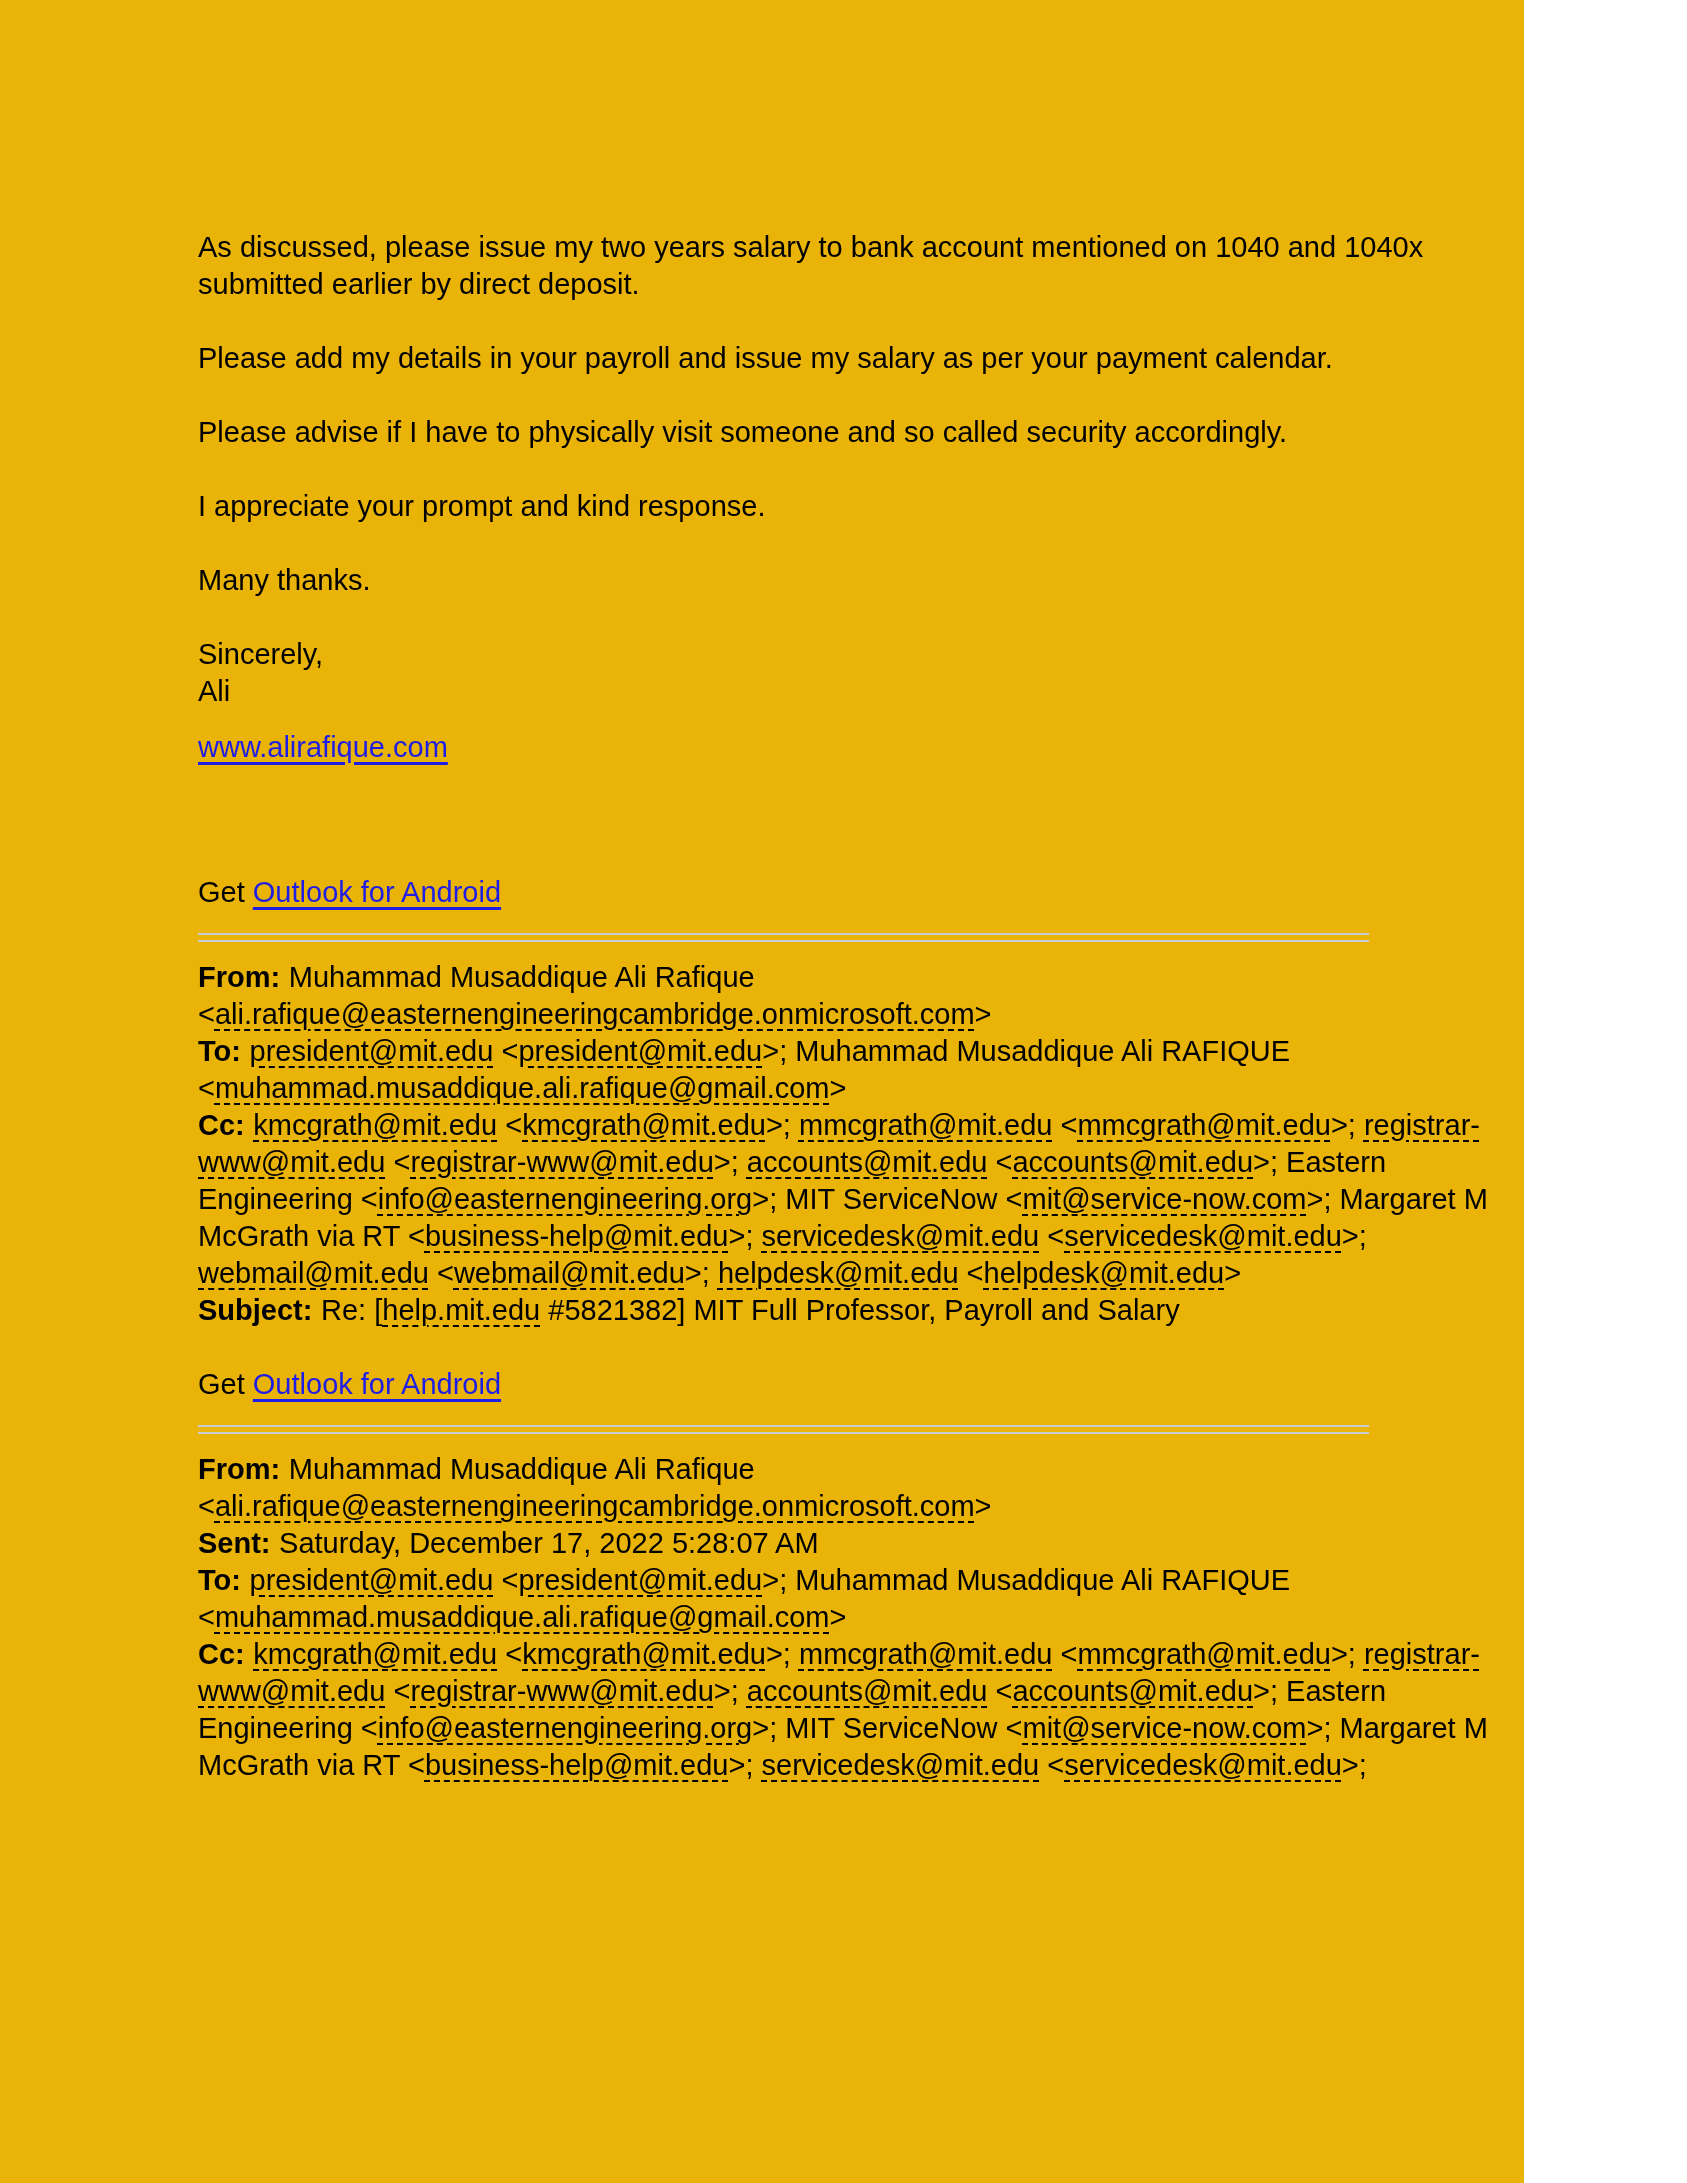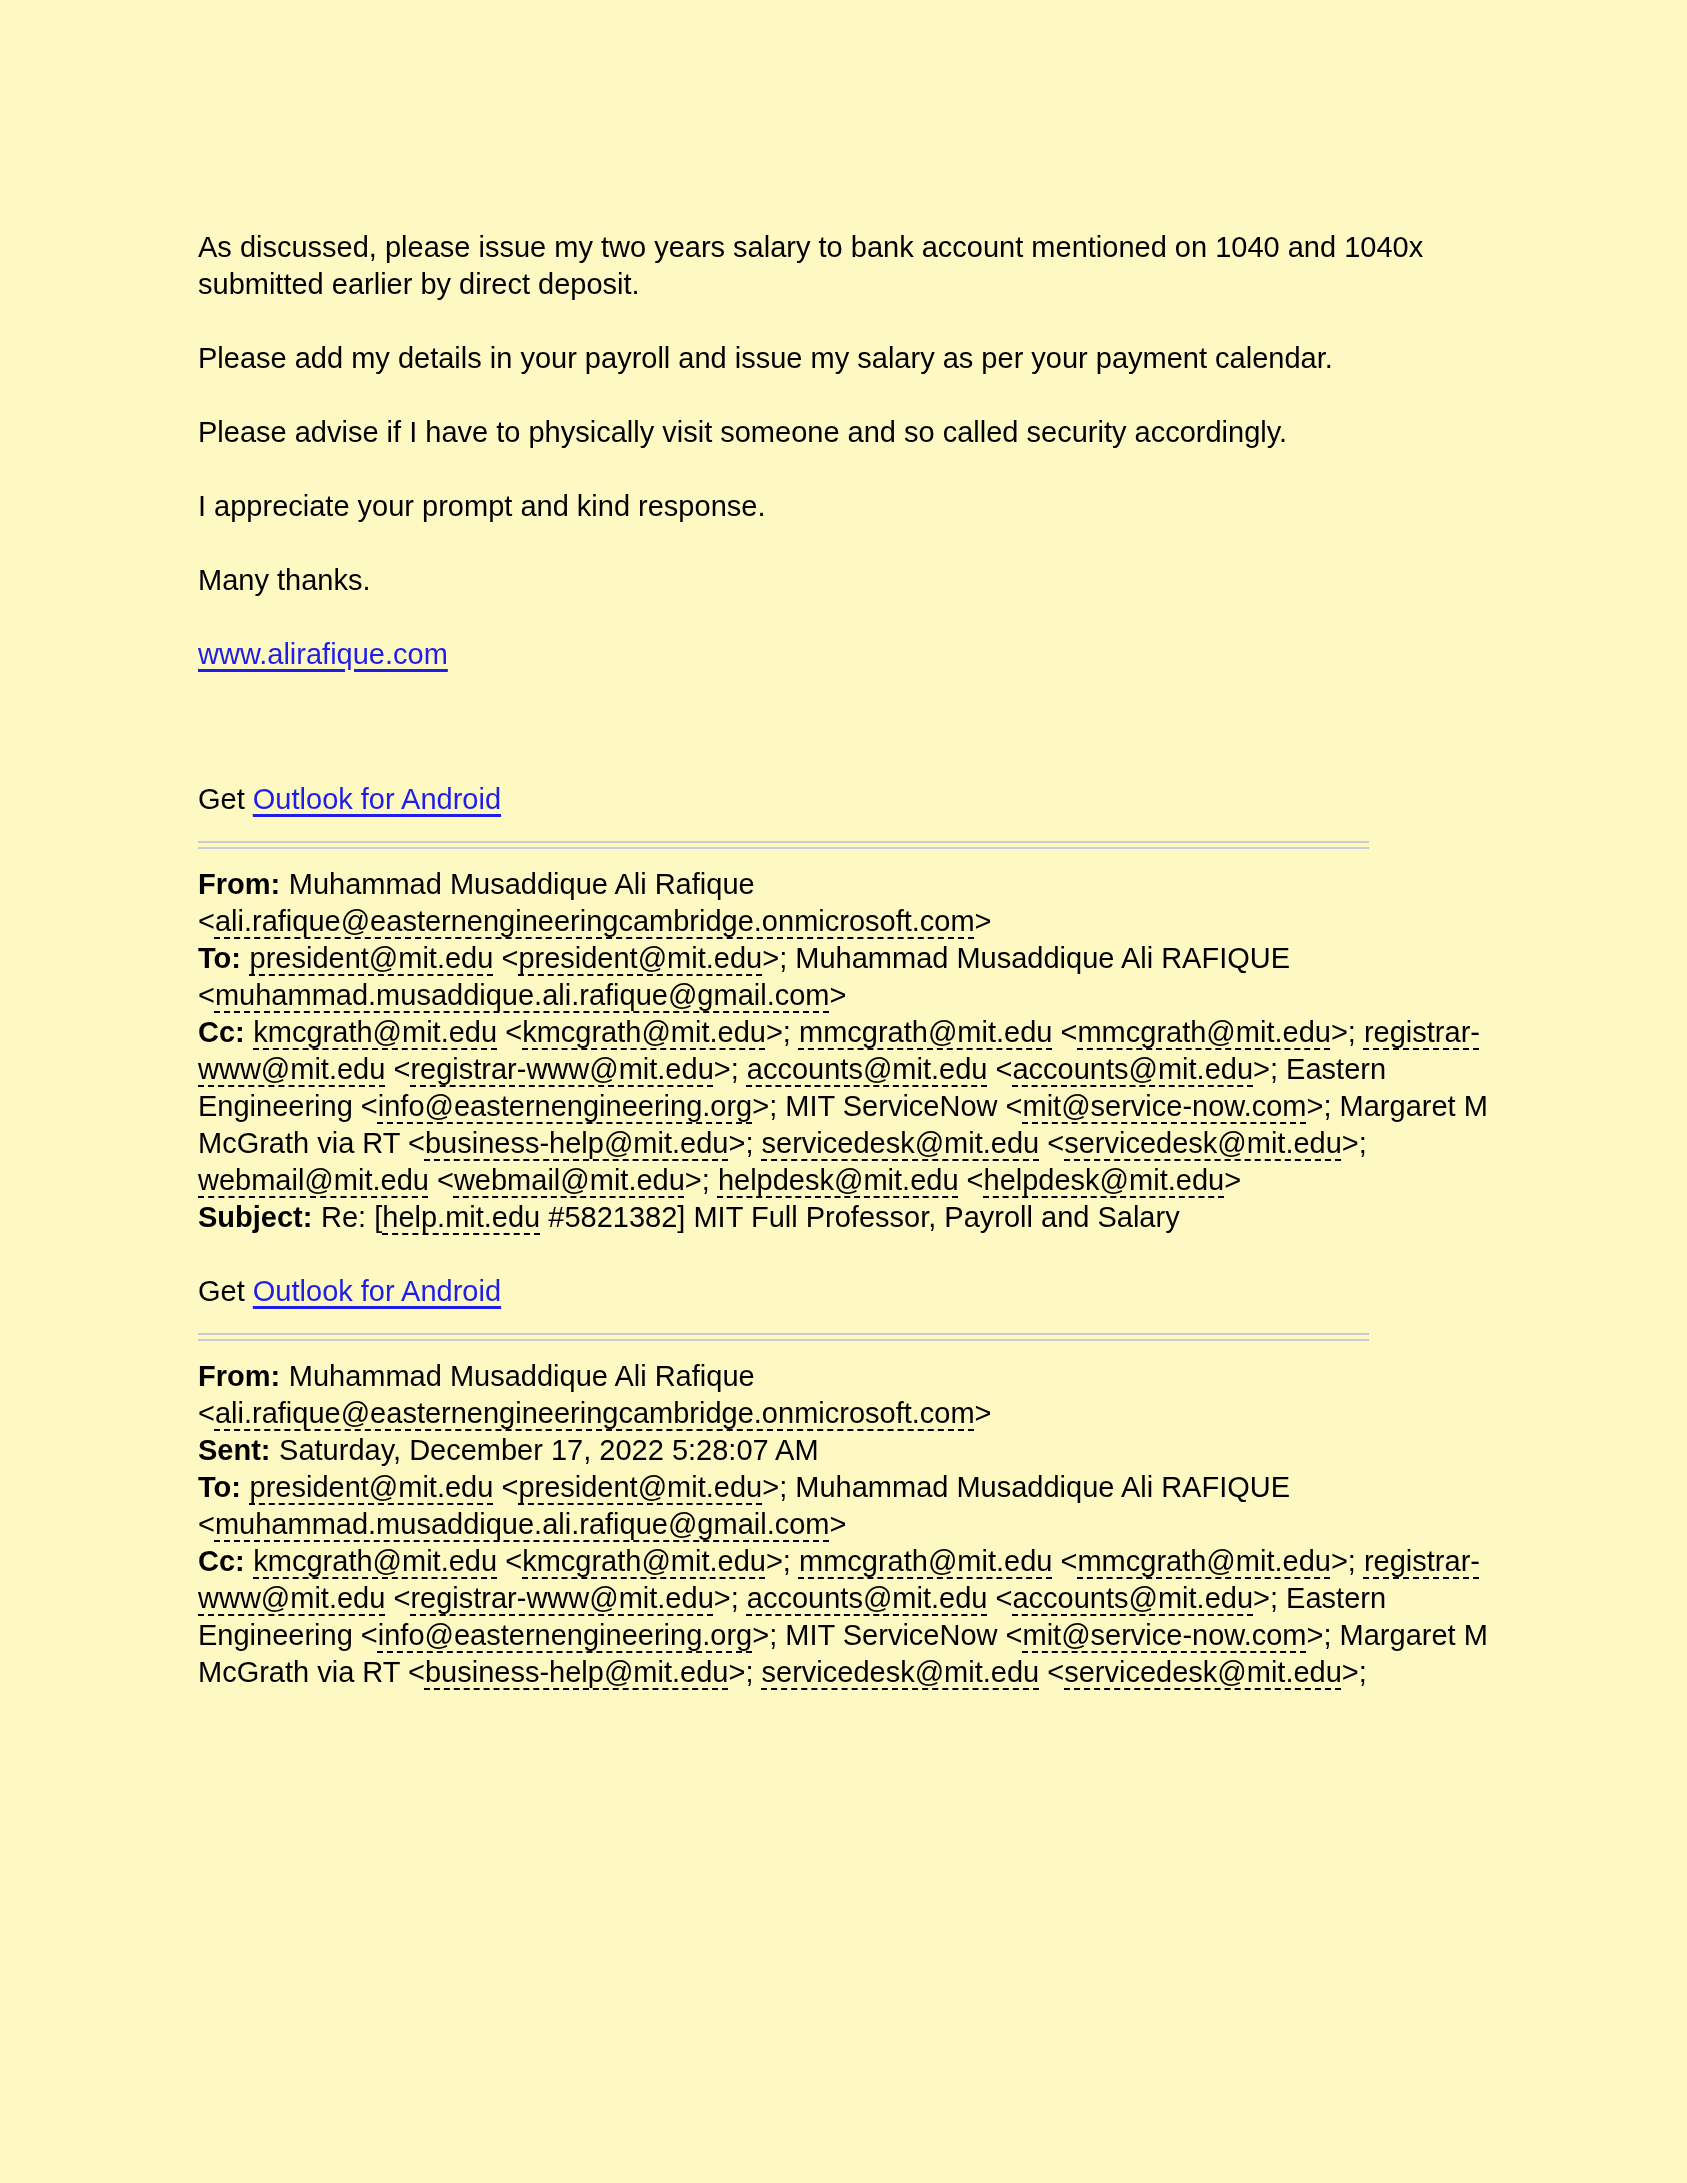--- a/index.html
+++ b/index.html
@@ -2,23 +2,23 @@
 <html style="font-size:10.6px"><head>
 <meta charset="utf-8">
 <style>
   html, body {
     margin: 0;
     padding: 0;
     background: #ffffff;
   }
   .page {
     position: relative;
-    width: 1687px;
+    width: 1524px;
     height: 2183px;
-    background: #fef9c3;
+    background: #eab308;
     overflow: hidden;
     font-family: "Liberation Sans", sans-serif;
     color: #000000;
   }
   .content {
     position: absolute;
     left: 198px;
     top: 229px;
     width: 1290px;
     font-size: 29px;
@@ -64,20 +64,21 @@
 
 <div class="page">
   <div class="content">
 
     <p class="para">As discussed, please issue my two years salary to bank account mentioned on 1040 and 1040x submitted earlier by direct deposit.</p>
     <p class="para">Please add my details in your payroll and issue my salary as per your payment calendar.</p>
     <p class="para">Please advise if I have to physically visit someone and so called security accordingly.</p>
     <p class="para">I appreciate your prompt and kind response.</p>
     <p class="para">Many thanks.</p>
 
+    <p class="para signoff"><span>Sincerely,</span><br><span>Ali</span></p>
 
     <p class="para website"><span class="blue-link">www.alirafique.com</span></p>
 
     <p class="para promo"><span>Get </span><span class="blue-link">Outlook for Android</span></p>
 
     <div class="divider"></div>
 
     <div class="headers">
       <p class="hline"><b class="hlabel">From:</b><span class="rich"><span>Muhammad Musaddique Ali Rafique &lt;</span><span class="em-link">ali.rafique@easternengineeringcambridge.onmicrosoft.com</span><span>&gt;</span></span></p>
       <p class="hline"><b class="hlabel">To:</b><span class="rich"><span class="em-link">president@mit.edu</span><span> &lt;</span><span class="em-link">president@mit.edu</span><span>&gt;; Muhammad Musaddique Ali RAFIQUE &lt;</span><span class="em-link">muhammad.musaddique.ali.rafique@gmail.com</span><span>&gt;</span></span></p>

